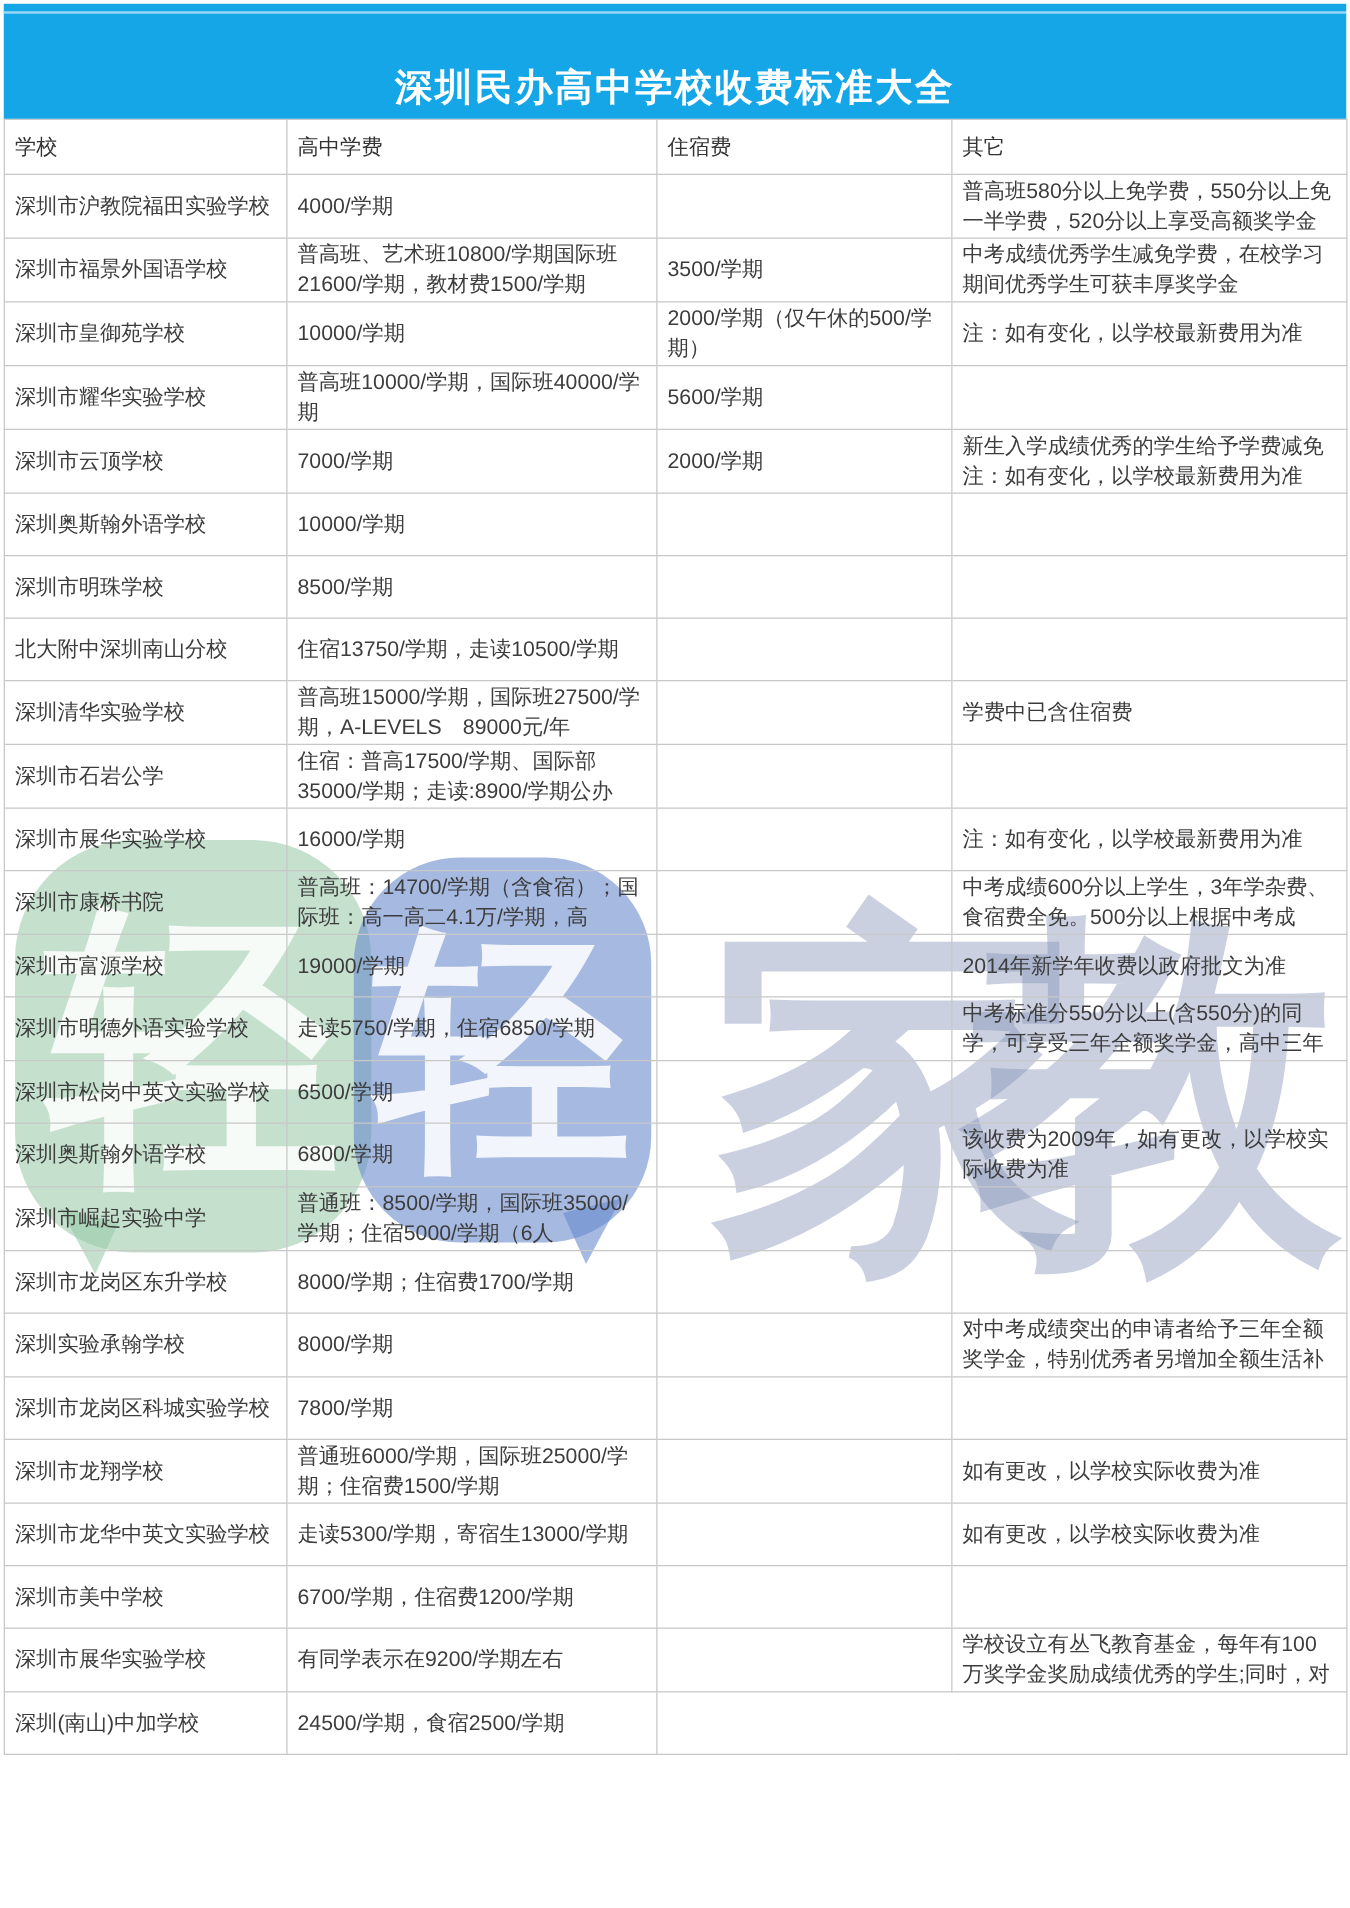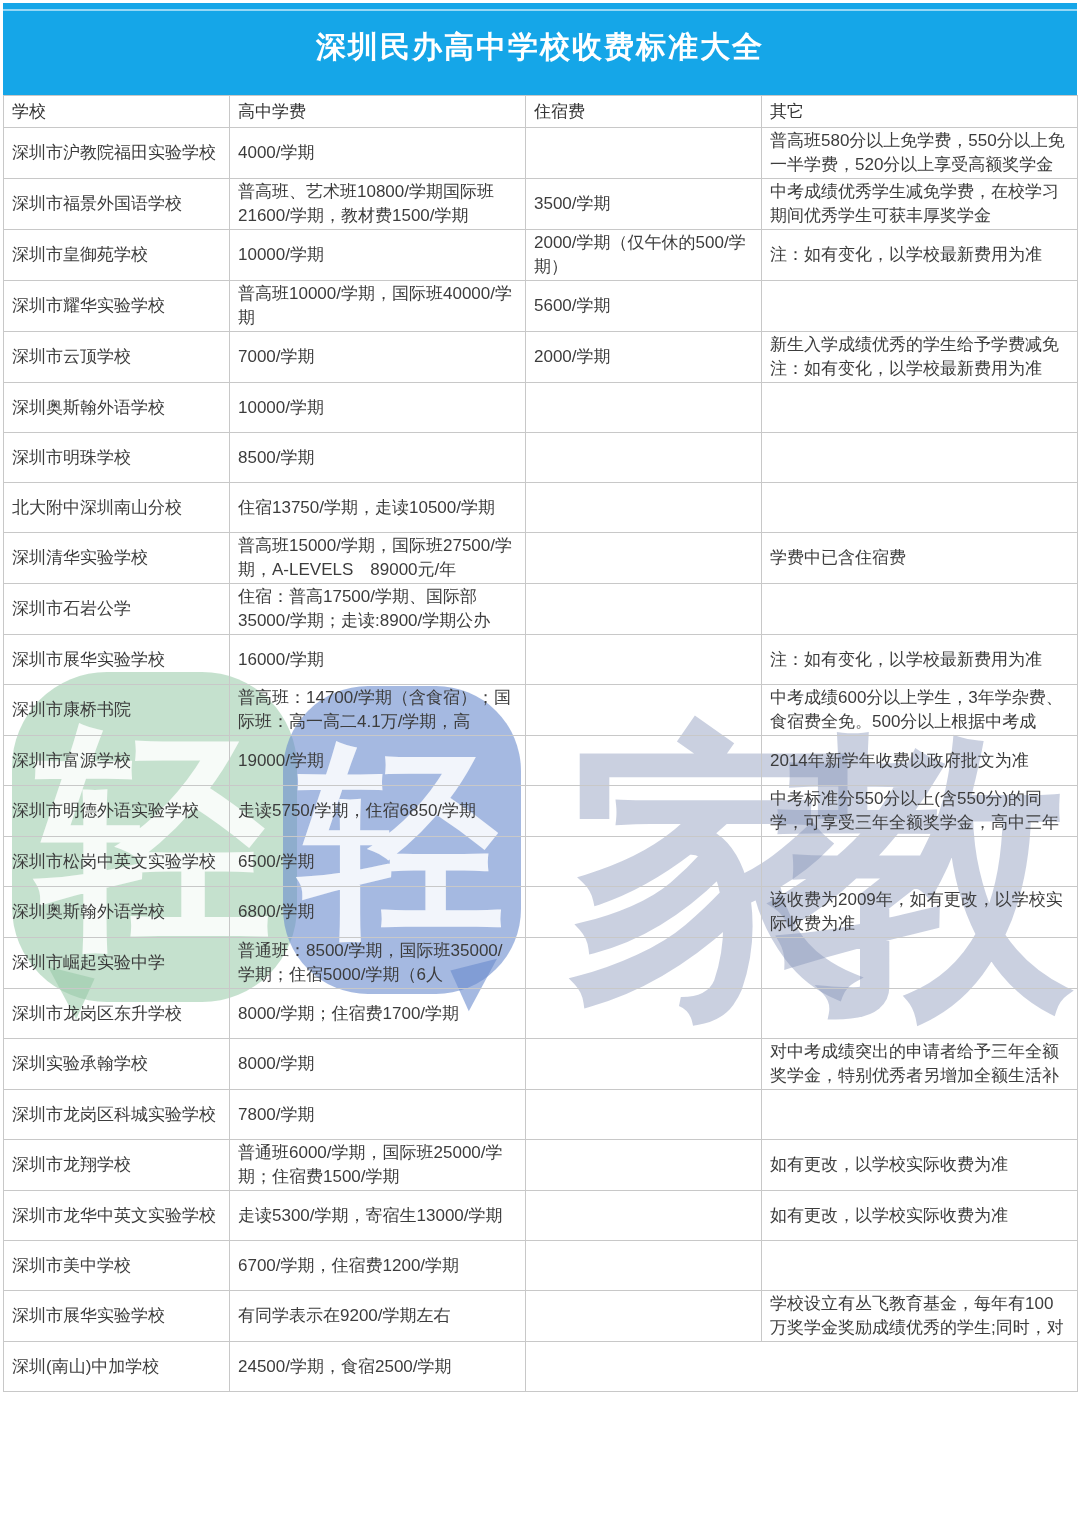--- a/index.html
+++ b/index.html
@@ -10,37 +10,37 @@
     position:relative;
     overflow:hidden;
   }
   .page { position:absolute; left:3px; top:3px; width:1074px; height:1520px; }
 
   
   .banner { height:92px; background:#15a6e8; position:relative; z-index:3; }
   .banner-strip { height:6px; border-bottom:2px solid rgba(255,255,255,0.55); }
   .banner-title {
     height:72px; display:flex; align-items:center; justify-content:center;
-    color:#ffffff; font-size:30px; font-weight:bold; letter-spacing:2px;
+    color:#ffffff; font-size:30px; font-weight:bold; letter-spacing:2px;margin-top:23px;
   }
 
   
   table.fees {
     border-collapse:collapse; table-layout:fixed;
     width:1074px; position:relative; z-index:2;
     background:transparent;
   }
   .fees th, .fees td {
     border:1px solid #c8c8c8;
     font-size:17px; color:#3c3c3c; text-align:left;
     vertical-align:middle; padding:1px 8px; line-height:24px;
     overflow:hidden; white-space:pre-line;
     font-weight:400;
   }
-  .fees thead tr { height:32px; }
+  .fees thead tr { height:44px; }
   .fees thead th { color:#333333; }
   .fees tbody tr { height:50px; }
 
   
   .watermark { position:absolute; left:0; top:0; width:1080px; height:1526px; z-index:1; pointer-events:none; }
   .bubble { position:absolute; display:flex; align-items:center; justify-content:center; }
   .bubble-green {
     left:12px; top:672px; width:285px; height:330px;
     background:rgba(150,200,165,0.55); border-radius:95px;
   }

